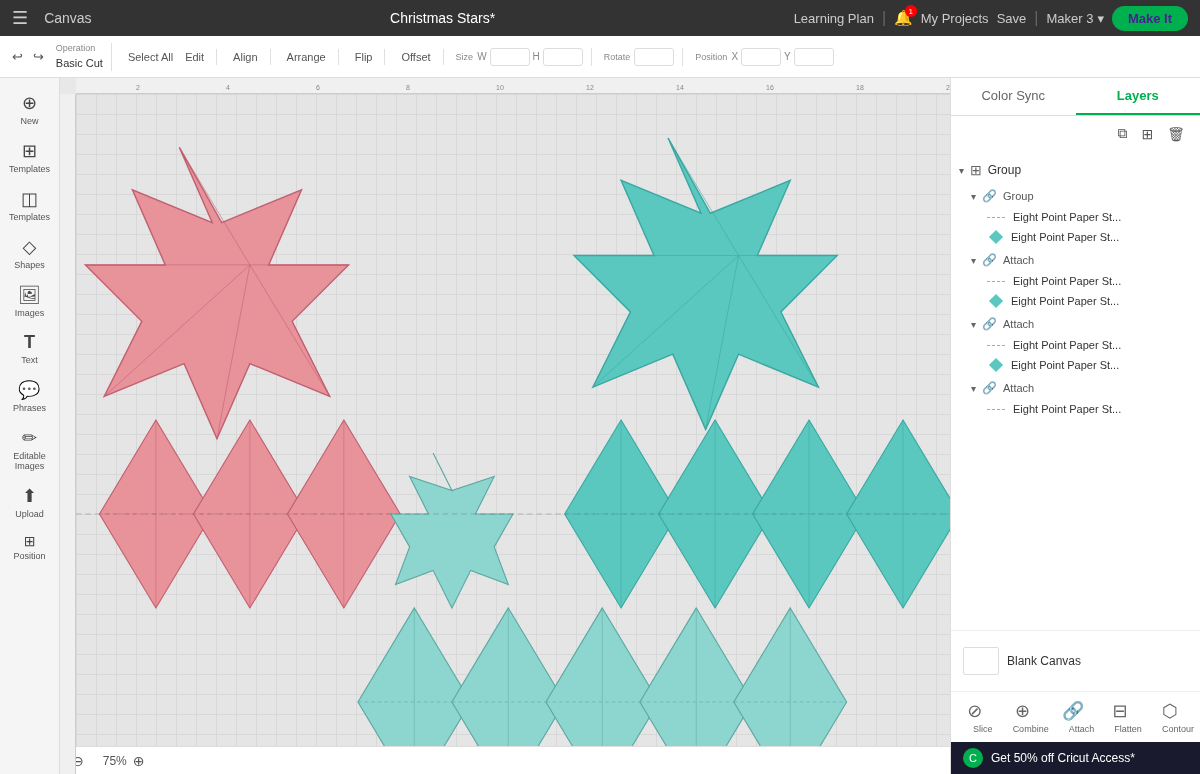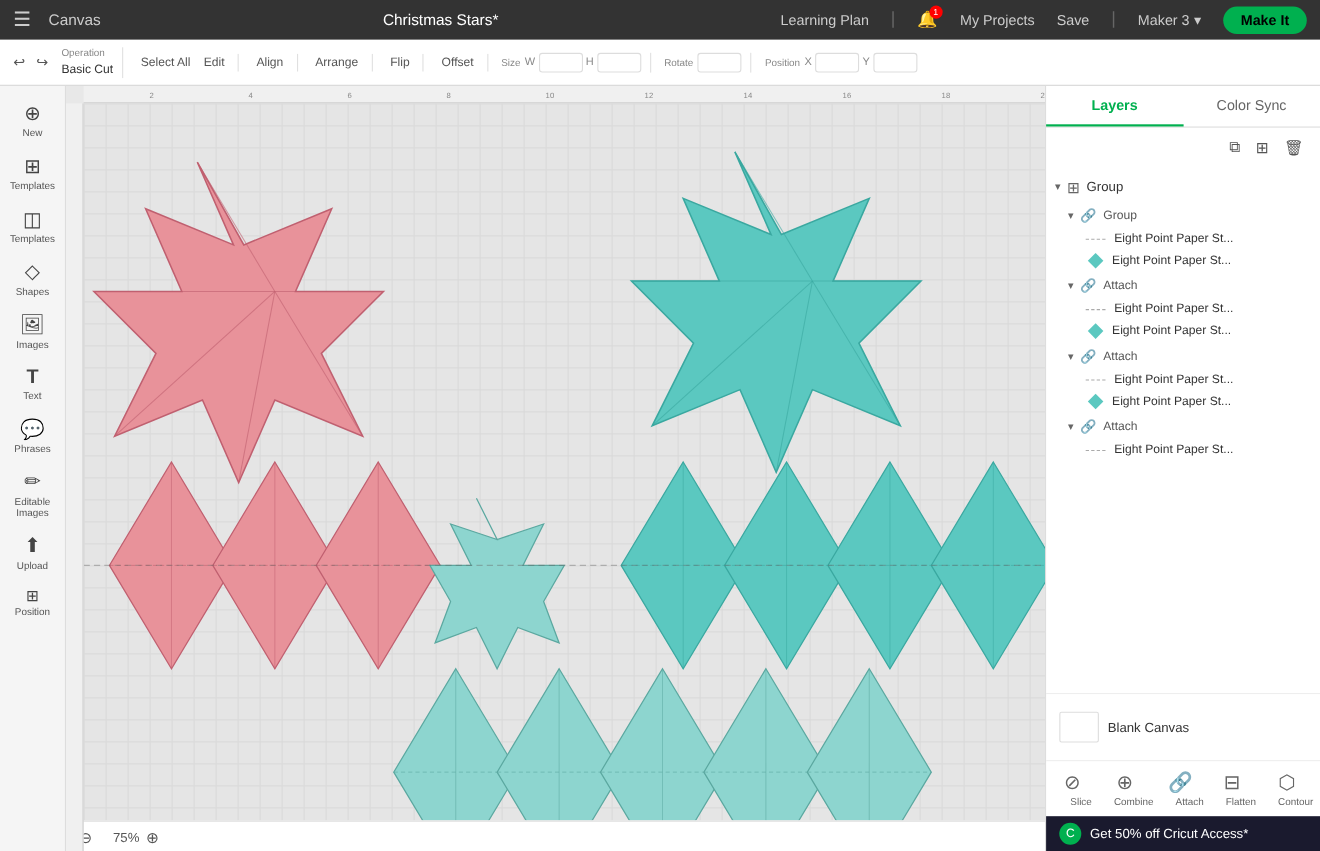--- a/index.html
+++ b/index.html
@@ -1,27 +1,27 @@
 <!DOCTYPE html>
 <html><head>
   <meta charset="utf-8">
   <style>
     * { box-sizing: border-box; margin: 0; padding: 0; }
     body { font-family: -apple-system, BlinkMacSystemFont, 'Segoe UI', sans-serif; background: #2c2c2c; width: 1200px; height: 774px; overflow: hidden; display: flex; flex-direction: column; }
 
     
     .topbar { background: #333; height: 36px; display: flex; align-items: center; padding: 0 12px; gap: 16px; flex-shrink: 0; }
     .topbar-menu { color: #ccc; font-size: 18px; cursor: pointer; }
-    .topbar-right { display: flex; align-items: center; gap: 20px; }
+    .topbar-right { display: flex; align-items: center; gap: 8px; }
     .topbar-link { color: #ccc; font-size: 13px; cursor: pointer; }
     .topbar-sep { color: #666; }
     .topbar-bell { position: relative; color: #ccc; font-size: 15px; }
     .topbar-bell-badge { position: absolute; top: -4px; right: -4px; background: red; color: #fff; border-radius: 50%; width: 12px; height: 12px; font-size: 8px; display: flex; align-items: center; justify-content: center; }
     .topbar-machine { display: flex; align-items: center; gap: 4px; color: #ccc; font-size: 13px; cursor: pointer; }
-    .make-it-btn { background: #00b04f; color: #000000; border: none; border-radius: 20px; padding: 5px 16px; font-size: 13px; font-weight: 600; cursor: pointer; }
+    .make-it-btn { background: #00b04f; color: #4c1d95; border: none; border-radius: 20px; padding: 5px 16px; font-size: 13px; font-weight: 600; cursor: pointer; }
 
     
     .toolbar { background: #fff; height: 42px; display: flex; align-items: center; padding: 0 8px; gap: 8px; border-bottom: 1px solid #ddd; flex-shrink: 0; }
     .toolbar-section { display: flex; align-items: center; gap: 4px; border-right: 1px solid #e0e0e0; padding-right: 8px; margin-right: 4px; }
     .toolbar-section:last-child { border-right: none; }
     .toolbar-label { font-size: 9px; color: #888; display: block; }
     .toolbar-value { font-size: 11px; color: #333; }
     .toolbar-icon-btn { background: none; border: none; cursor: pointer; padding: 2px 4px; color: #555; font-size: 13px; border-radius: 3px; display: flex; align-items: center; gap: 2px; }
     .toolbar-undo-redo { display: flex; gap: 2px; }
     .toolbar-input { width: 40px; border: 1px solid #ddd; border-radius: 3px; font-size: 11px; padding: 2px 4px; }
@@ -314,22 +314,22 @@
     <div class="zoom-bar">
       <button class="zoom-btn">⊖</button>
       <span class="zoom-level">75%</span>
       <button class="zoom-btn">⊕</button>
     </div>
   </div>
 
   <div class="right-panel">
 
     <div class="right-tabs">
+      <div class="right-tab">Color Sync</div>
       <div class="right-tab active">Layers</div>
-      <div class="right-tab">Color Sync</div>
     </div>
 
     <div class="layers-actions">
       <button class="layers-action-btn">⧉</button>
       <button class="layers-action-btn">⊞</button>
       <button class="layers-action-btn">🗑</button>
     </div>
 
     <div class="layers-panel">
 

